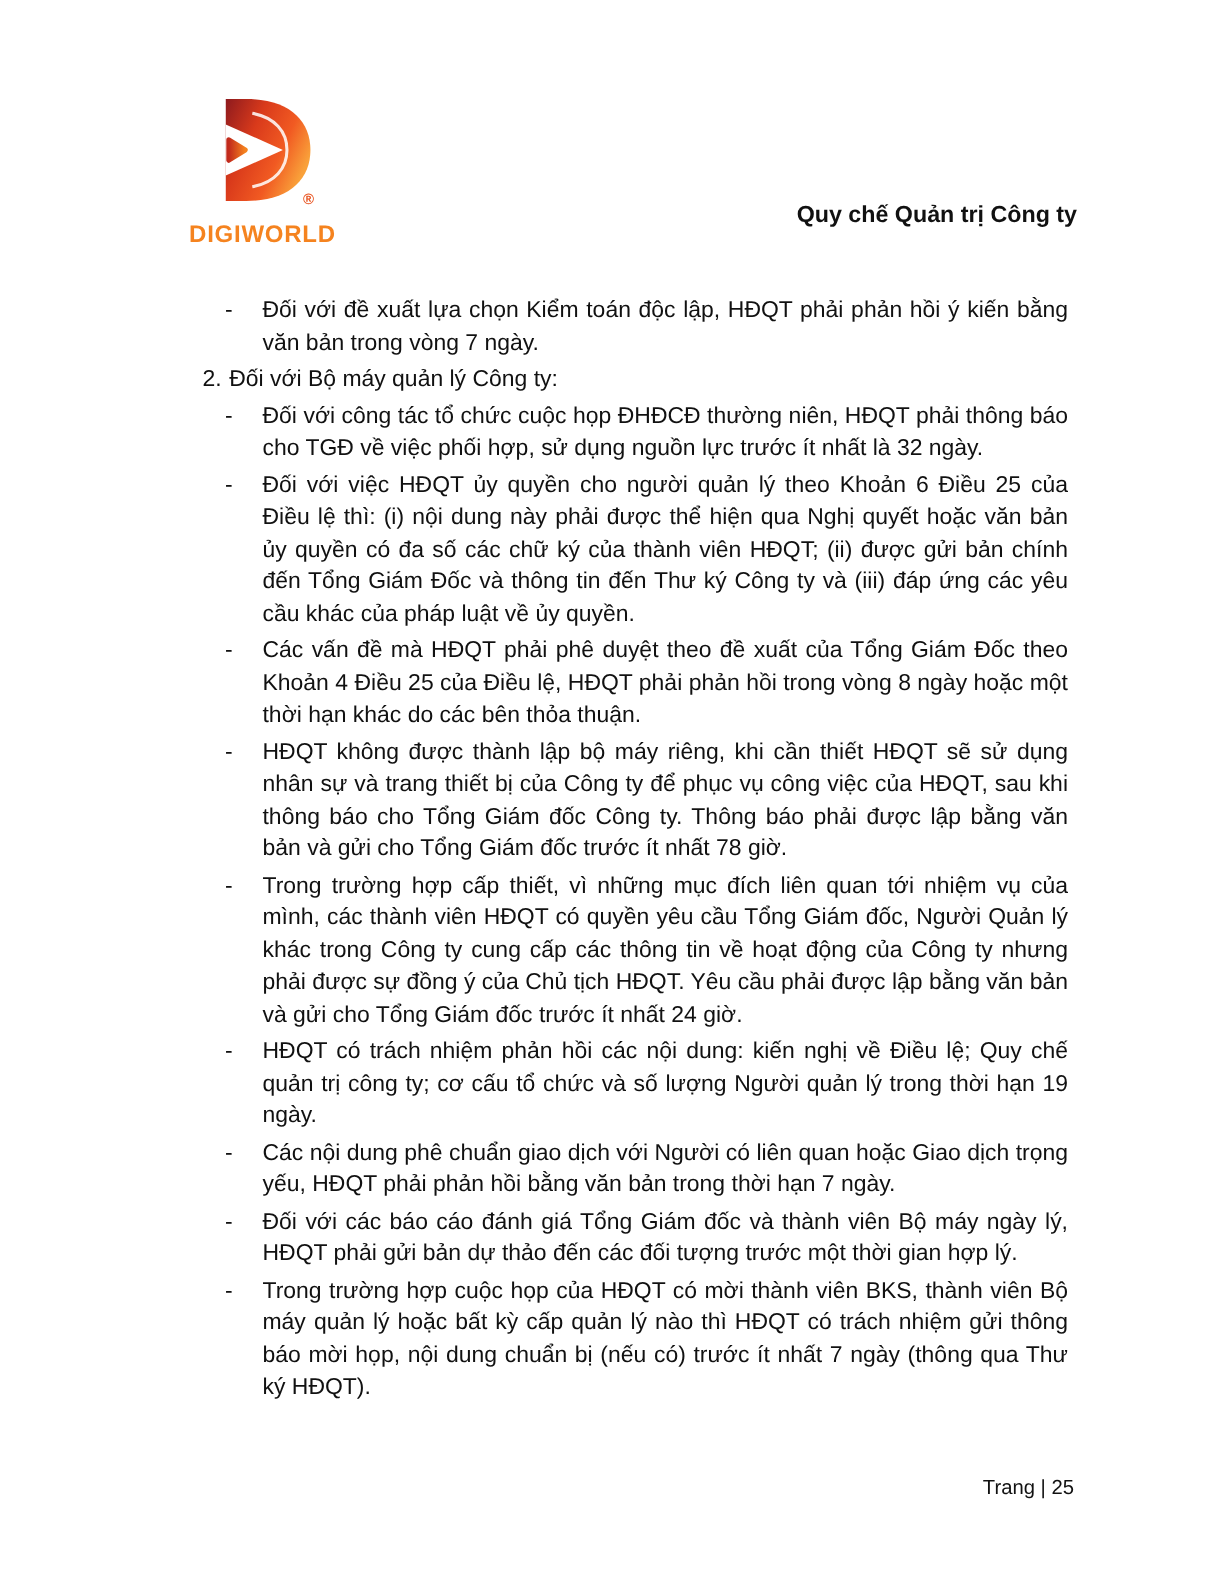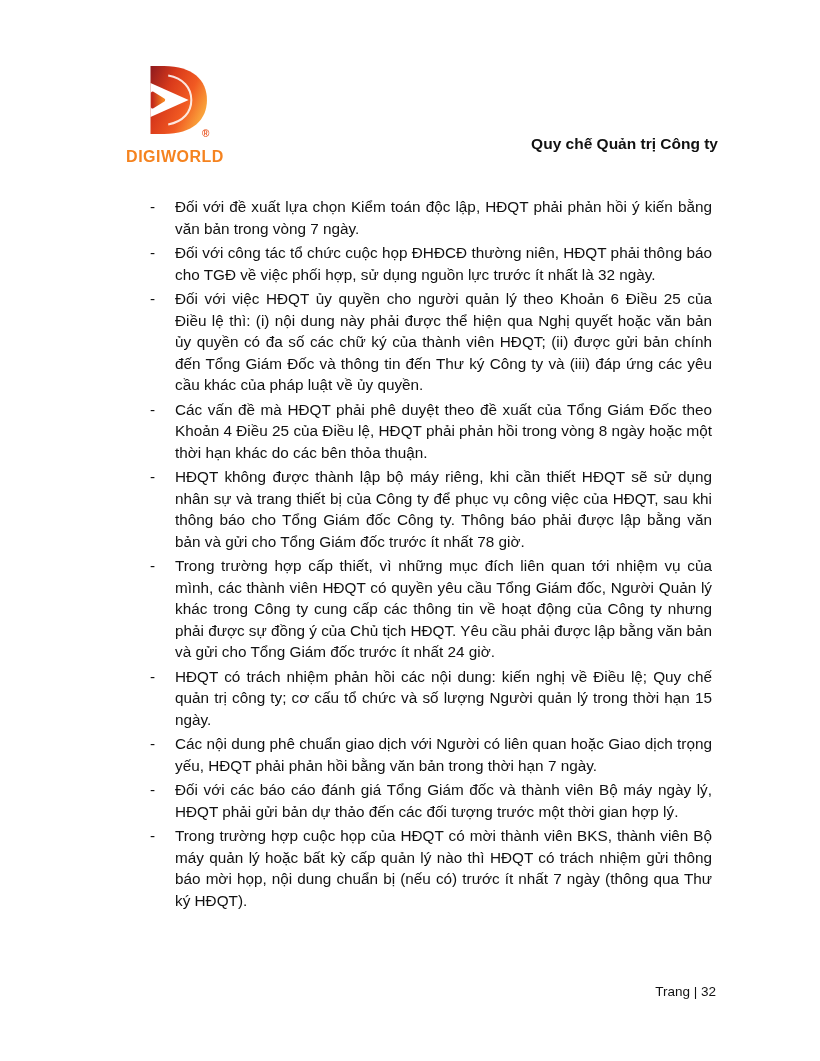--- a/index.html
+++ b/index.html
@@ -106,20 +106,21 @@
     <div class="wordmark">DIGIWORLD</div>
   </div>
 
   <div class="doc-title">Quy chế Quản trị Công ty</div>
 
   <div class="body-list" id="doc-list">
       <div class="li dash">
         <span class="dash-marker">-</span>
         <div class="li-text">Đối với đề xuất lựa chọn Kiểm toán độc lập, HĐQT phải phản hồi ý kiến bằng văn bản trong vòng 7 ngày.</div>
       </div>
+      <div class="li number"><span class="num-marker">2.</span><span>Đối với Bộ máy quản lý Công ty:</span></div>
       <div class="li dash">
         <span class="dash-marker">-</span>
         <div class="li-text">Đối với công tác tổ chức cuộc họp ĐHĐCĐ thường niên, HĐQT phải thông báo cho TGĐ về việc phối hợp, sử dụng nguồn lực trước ít nhất là 32 ngày.</div>
       </div>
       <div class="li dash">
         <span class="dash-marker">-</span>
         <div class="li-text">Đối với việc HĐQT ủy quyền cho người quản lý theo Khoản 6 Điều 25 của Điều lệ thì: (i) nội dung này phải được thể hiện qua Nghị quyết hoặc văn bản ủy quyền có đa số các chữ ký của thành viên HĐQT; (ii) được gửi bản chính đến Tổng Giám Đốc và thông tin đến Thư ký Công ty và (iii) đáp ứng các yêu cầu khác của pháp luật về ủy quyền.</div>
       </div>
       <div class="li dash">
         <span class="dash-marker">-</span>
@@ -128,31 +129,31 @@
       <div class="li dash">
         <span class="dash-marker">-</span>
         <div class="li-text">HĐQT không được thành lập bộ máy riêng, khi cần thiết HĐQT sẽ sử dụng nhân sự và trang thiết bị của Công ty để phục vụ công việc của HĐQT, sau khi thông báo cho Tổng Giám đốc Công ty. Thông báo phải được lập bằng văn bản và gửi cho Tổng Giám đốc trước ít nhất 78 giờ.</div>
       </div>
       <div class="li dash">
         <span class="dash-marker">-</span>
         <div class="li-text">Trong trường hợp cấp thiết, vì những mục đích liên quan tới nhiệm vụ của mình, các thành viên HĐQT có quyền yêu cầu Tổng Giám đốc, Người Quản lý khác trong Công ty cung cấp các thông tin về hoạt động của Công ty nhưng phải được sự đồng ý của Chủ tịch HĐQT. Yêu cầu phải được lập bằng văn bản và gửi cho Tổng Giám đốc trước ít nhất 24 giờ.</div>
       </div>
       <div class="li dash">
         <span class="dash-marker">-</span>
-        <div class="li-text">HĐQT có trách nhiệm phản hồi các nội dung: kiến nghị về Điều lệ; Quy chế quản trị công ty; cơ cấu tổ chức và số lượng Người quản lý trong thời hạn 15 ngày.</div>
+        <div class="li-text">HĐQT có trách nhiệm phản hồi các nội dung: kiến nghị về Điều lệ; Quy chế quản trị công ty; cơ cấu tổ chức và số lượng Người quản lý trong thời hạn 19 ngày.</div>
       </div>
       <div class="li dash">
         <span class="dash-marker">-</span>
         <div class="li-text">Các nội dung phê chuẩn giao dịch với Người có liên quan hoặc Giao dịch trọng yếu, HĐQT phải phản hồi bằng văn bản trong thời hạn 7 ngày.</div>
       </div>
       <div class="li dash">
         <span class="dash-marker">-</span>
         <div class="li-text">Đối với các báo cáo đánh giá Tổng Giám đốc và thành viên Bộ máy ngày lý, HĐQT phải gửi bản dự thảo đến các đối tượng trước một thời gian hợp lý.</div>
       </div>
       <div class="li dash">
         <span class="dash-marker">-</span>
         <div class="li-text">Trong trường hợp cuộc họp của HĐQT có mời thành viên BKS, thành viên Bộ máy quản lý hoặc bất kỳ cấp quản lý nào thì HĐQT có trách nhiệm gửi thông báo mời họp, nội dung chuẩn bị (nếu có) trước ít nhất 7 ngày (thông qua Thư ký HĐQT).</div>
       </div>
     </div>
 
-  <div class="page-number">Trang | 32</div>
+  <div class="page-number">Trang | 25</div>
 
 </div>
 
 </body></html>

